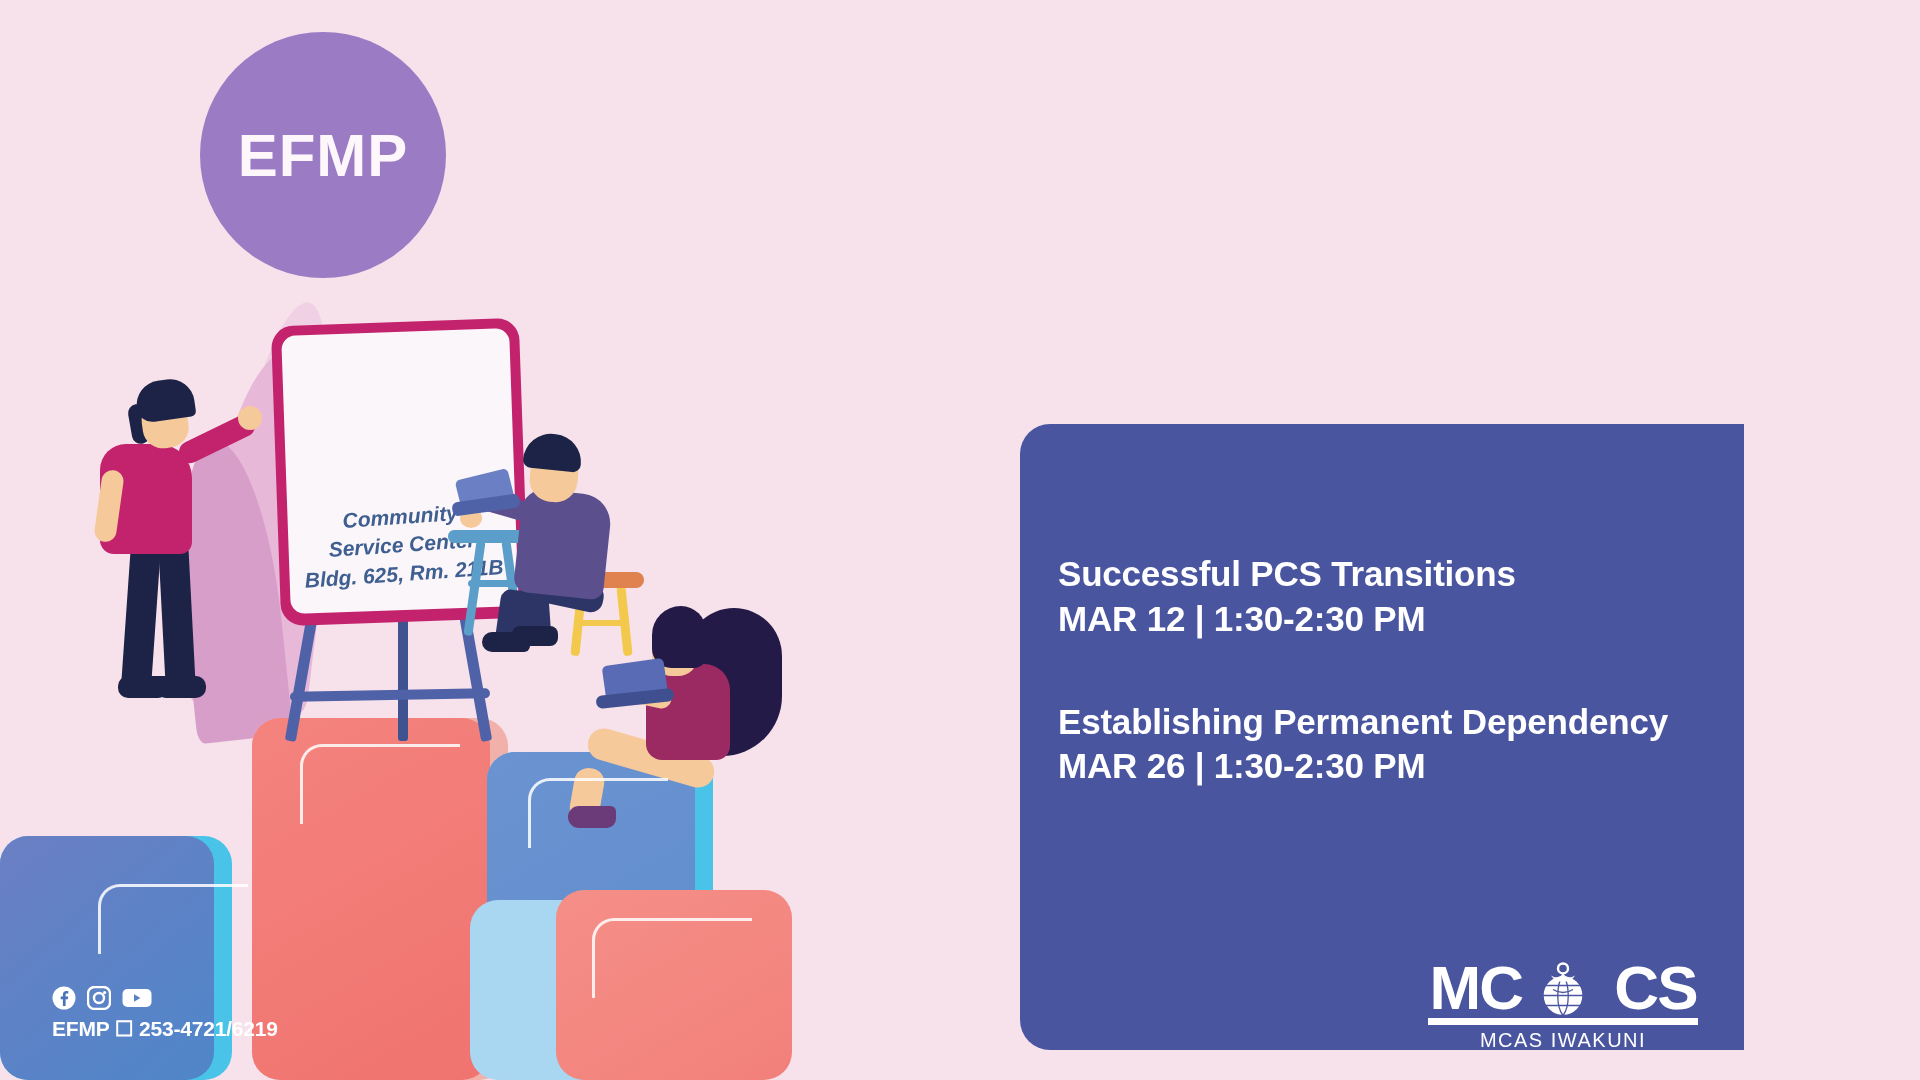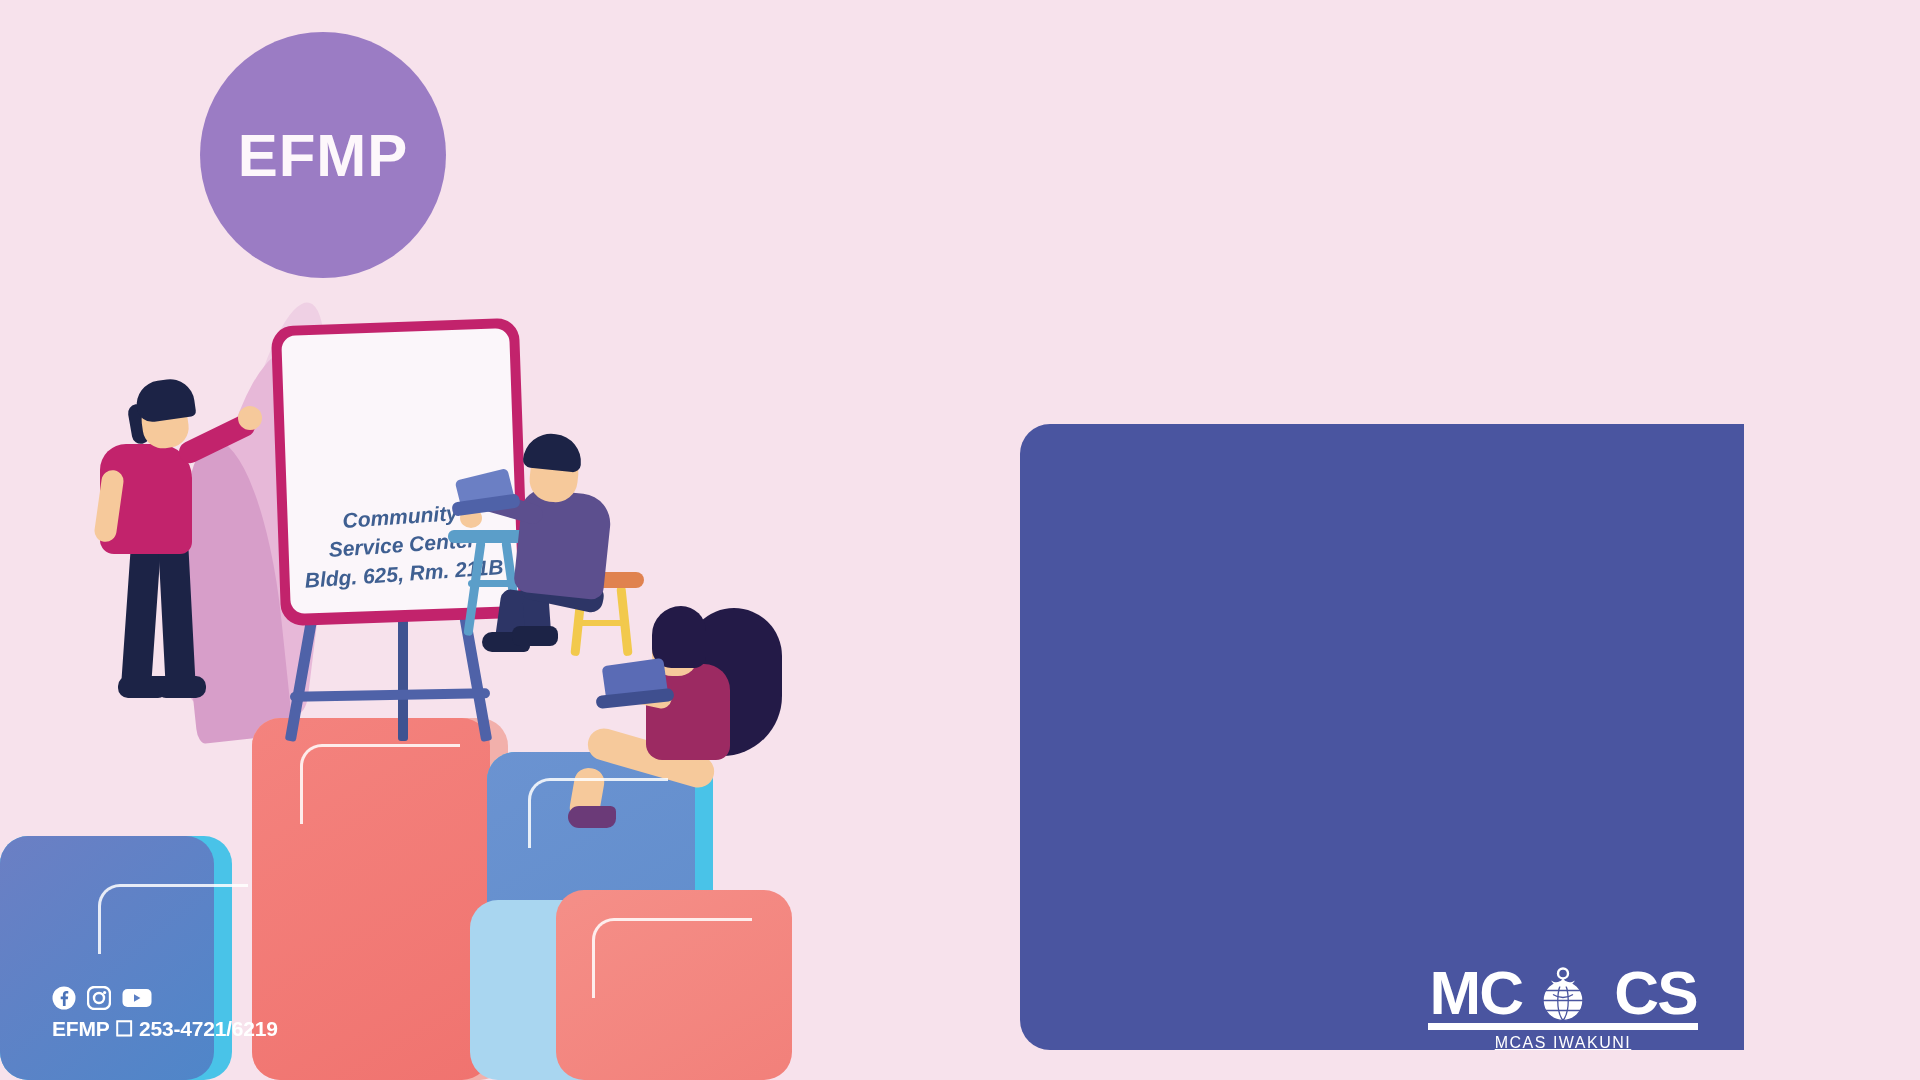--- a/index.html
+++ b/index.html
@@ -260,21 +260,21 @@
   }
   .mccs-globe{
     position:absolute; left:50%; top:50%;
     transform:translate(-50%,-48%);
     width:74px; height:74px;
   }
   .mccs-rule{
     height:7px; background:#ffffff; margin:2px 0 4px 0;
   }
   .mccs-sub{
-    color:#ffffff; font-size:16px; letter-spacing:1.5px;text-decoration:underline;
+    color:#ffffff; font-size:20px; letter-spacing:1.5px;
   }
 </style>
 </head>
 <body>
 
 <div id="poster">
 
   <div class="leaf leaf-c"></div>
   <div class="leaf leaf-a"></div>
   <div class="leaf leaf-b"></div>
@@ -355,20 +355,30 @@
   <div class="person p3-lap-s"></div>
   <div class="person p3-lap-b"></div>
 
   <div class="step-line sl1"></div>
   <div class="step-line sl2"></div>
   <div class="step-line sl3"></div>
   <div class="step-line sl4"></div>
 
   <div class="event-panel"></div>
 
+  <div class="event-list">
+    <div class="event">
+      <div class="ev-title">Successful PCS Transitions</div>
+      <div class="ev-when">MAR 12 | 1:30-2:30 PM</div>
+    </div>
+    <div class="event">
+      <div class="ev-title">Establishing Permanent Dependency</div>
+      <div class="ev-when">MAR 26 | 1:30-2:30 PM</div>
+    </div>
+  </div>
 
   <div class="contact">
     <div class="social-row">
       <span>
         <svg width="24" height="24" viewBox="0 0 24 24">
           <circle cx="12" cy="12" r="11.5" fill="#ffffff"></circle>
           <path d="M13.6 19.9v-6.6h2.2l.4-2.7h-2.6V8.9c0-.8.2-1.3 1.3-1.3h1.4V5.2c-.3 0-1.1-.1-2-.1-2 0-3.4 1.2-3.4 3.5v2h-2.2v2.7h2.2v6.6h2.7z" fill="#4a72b8"></path>
         </svg>
       </span>
       <span>

